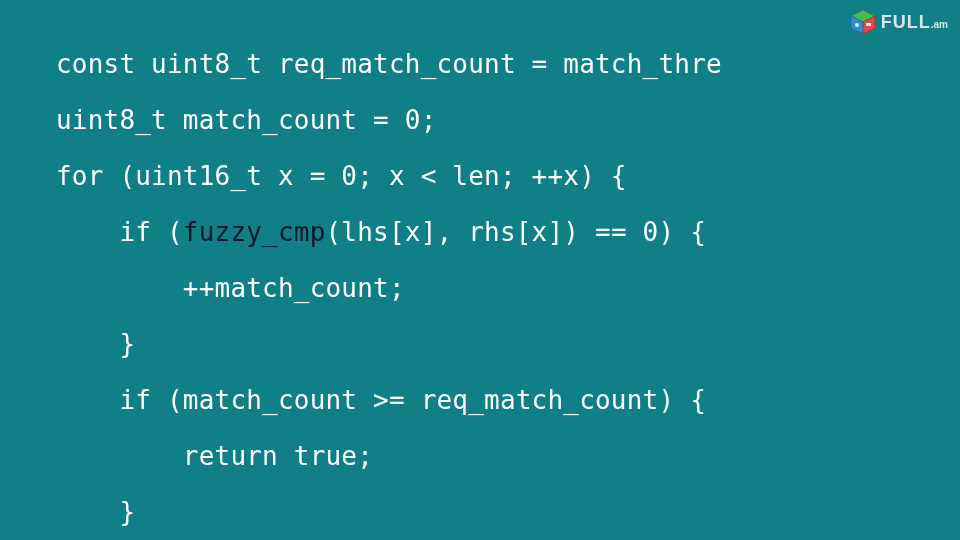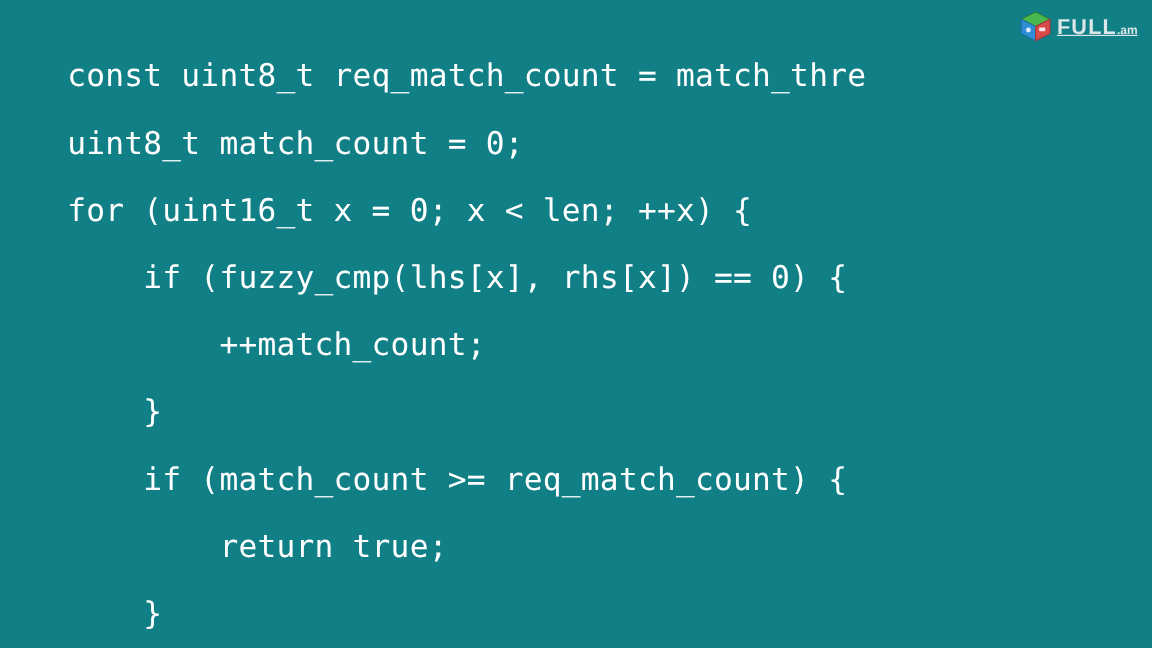--- a/index.html
+++ b/index.html
@@ -13,41 +13,40 @@
     position: absolute;
     top: 36px;
     left: 56px;
     font-size: 26px;
     line-height: 56px;
     color: #ffffff;
     white-space: pre;
     font-weight: 400;
     letter-spacing: 0.2px;
   }
-  .dim { color: #ffffff; }
+  .dim { color: #0f172a; }
   .logo {
     position: absolute;
     top: 8px;
     right: 12px;
     display: flex;
     align-items: center;
     gap: 4px;
   }
   .logo-cube {
     width: 28px;
     height: 28px;
     position: relative;
   }
   .logo-text {
     font-family: Arial, sans-serif;
     font-weight: bold;
     font-size: 18px;
     letter-spacing: 1px;
     color: #d9e6e7;
-    text-decoration: underline;
   }
   .logo-text .f { color: #d9e6e7; }
   .logo-text .am {
     font-size: 10px;
     color: #d9e6e7;
     vertical-align: baseline;
     letter-spacing: 0;
   }
 </style>
 </head>

